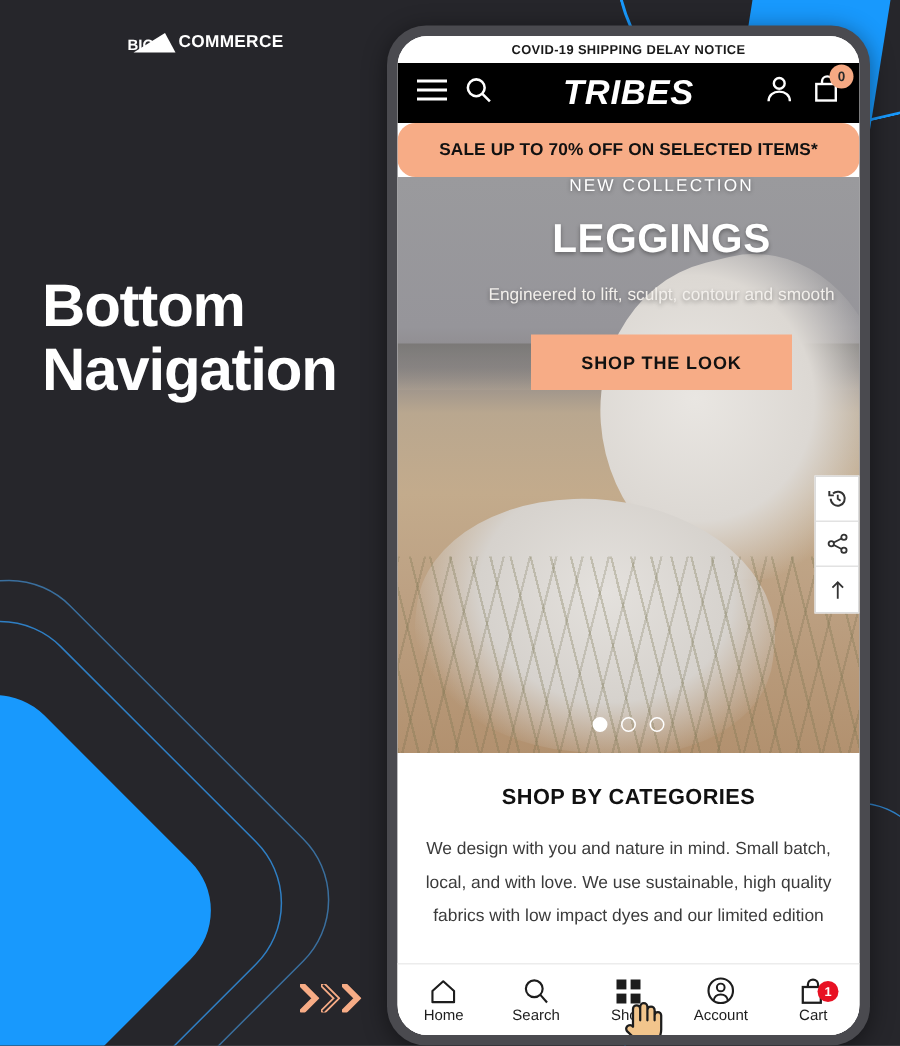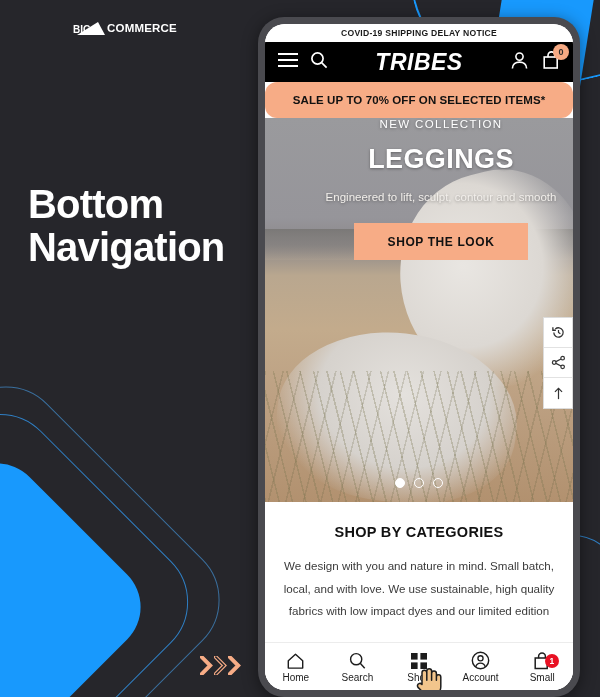--- a/index.html
+++ b/index.html
@@ -63,21 +63,21 @@
 
   
   #chevrons {
     position:absolute; left:200px; top:656px;
     display:flex; align-items:center; gap:1px; z-index:3;
   }
   .chev { width:13px; height:19px; }
 
   
   #brand-logo {
-    position:absolute; left:72px; top:21px; z-index:4;
+    position:absolute; left:84px; top:21px; z-index:4;
     display:flex; align-items:center; gap:1px;
   }
   #brand-logo .logo-mark { display:block; }
   #brand-logo .logo-word {
     color:#ffffff; font-size:11.5px; font-weight:700;
     letter-spacing:0.2px; line-height:1;
   }
   #headline {
     position:absolute; left:28px; top:183px; z-index:4;
     color:#ffffff;
@@ -451,19 +451,19 @@
       </div>
 
       <div class="nav-item">
         <span class="nav-icon">
           <svg width="18" height="18" viewBox="0 0 18 18">
             <rect x="2.2" y="6" width="12" height="10.5" fill="none" stroke="#1d1d1d" stroke-width="1.5"></rect>
             <path d="M5.6 6.2V4.5a3.4 3.4 0 0 1 6.8 0v1.7" fill="none" stroke="#1d1d1d" stroke-width="1.5"></path>
           </svg>
         </span>
         <span class="badge-red">1</span>
-        <span class="nav-label">Small</span>
+        <span class="nav-label">Cart</span>
       </div>
 
     </div>
 
   </div>
 </div>
 
 </body></html>

